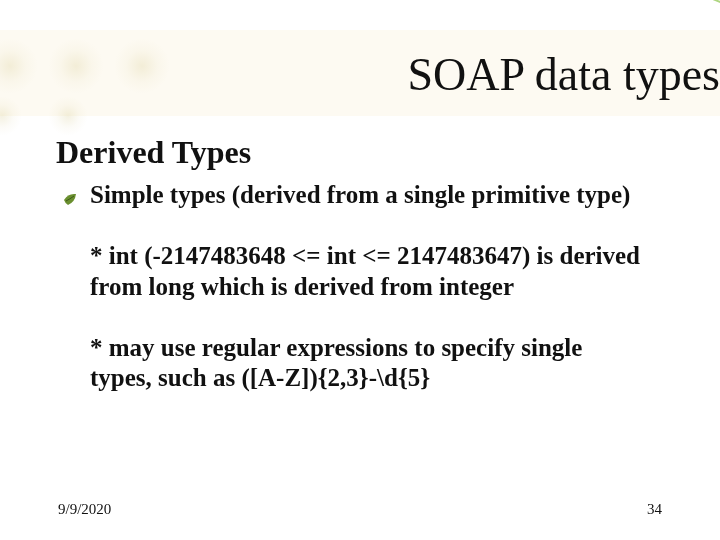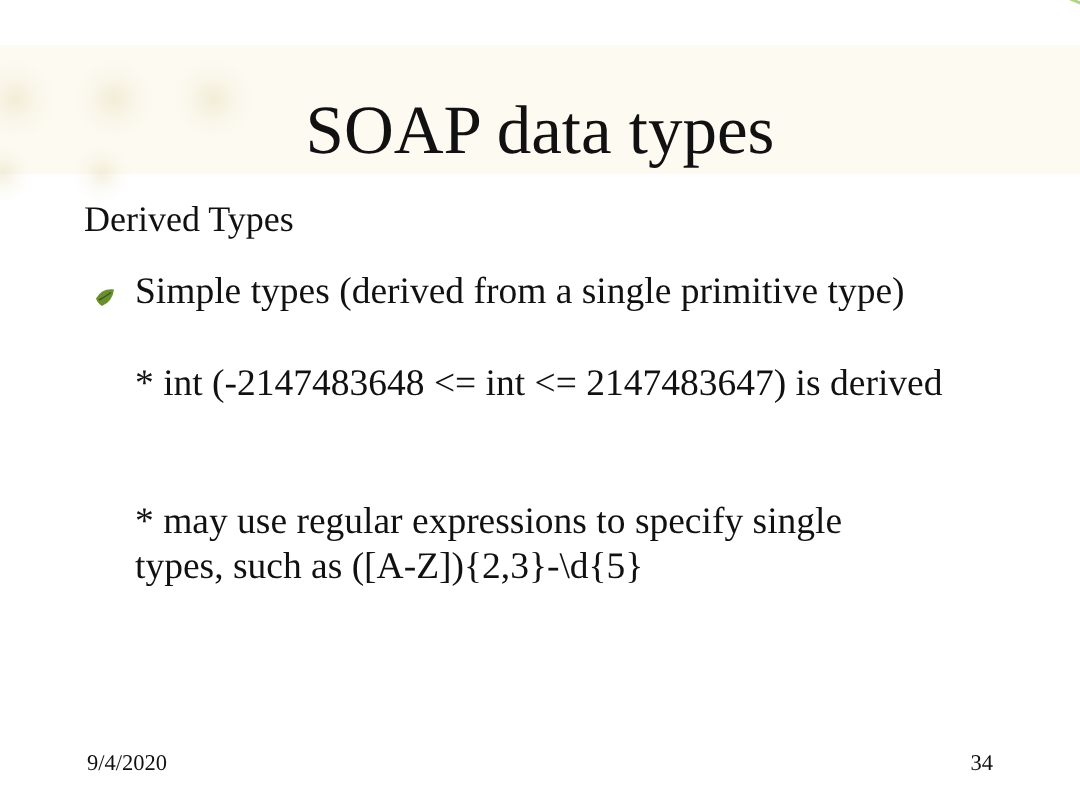--- a/index.html
+++ b/index.html
@@ -41,46 +41,47 @@
   .swoosh {
     position: absolute;
     top: -80px;
     right: -30px;
     width: 420px;
     height: 160px;
     z-index: 0;
   }
   .title {
     position: absolute;
-    top: 60px;
+    top: 48px;
     left: 0;
     width: 720px;
-    text-align: center;
+    text-align: right;
     font-size: 46px;
     color: #111;
     z-index: 2;
   }
   .subtitle {
     position: absolute;
     top: 134px;
     left: 56px;
-    font-size: 24px;
-    font-weight: normal;
+    font-size: 32px;
+    font-weight: bold;
     color: #111;
     z-index: 2;
   }
   .body {
     position: absolute;
     top: 180px;
     left: 90px;
     right: 50px;
     font-size: 25px;
     line-height: 1.22;
     color: #111;
     z-index: 2;
+    font-weight: bold;
   }
   .bullet-row {
     position: relative;
     padding-left: 0;
   }
   .leaf {
     position: absolute;
     left: -28px;
     top: 6px;
     width: 18px;
@@ -129,23 +130,23 @@
     <div class="bullet-row">
       <span class="leaf">
         <svg viewBox="0 0 18 18">
           <path d="M2 9 Q6 2 14 3 Q13 11 6 14 Q3 12 2 9 Z" fill="#6a8f2f"></path>
           <path d="M4 10 Q8 8 12 5" stroke="#3d5a17" stroke-width="1" fill="none"></path>
         </svg>
       </span>
       <span>Simple types (derived from a single primitive type)</span><br>
       <br>
       <span>* int (-2147483648 &lt;= int &lt;= 2147483647) is derived</span><br>
-      <br>
+      <span>from long which is derived from integer</span><br>
       <br>
       <span>* may use regular expressions to specify single</span><br>
       <span>types, such as ([A-Z]){2,3}-\d{5}</span>
     </div>
   </div>
 
-  <div class="footer-date">9/4/2020</div>
+  <div class="footer-date">9/9/2020</div>
   <div class="footer-page">34</div>
 
 </div>
 
 </body></html>

